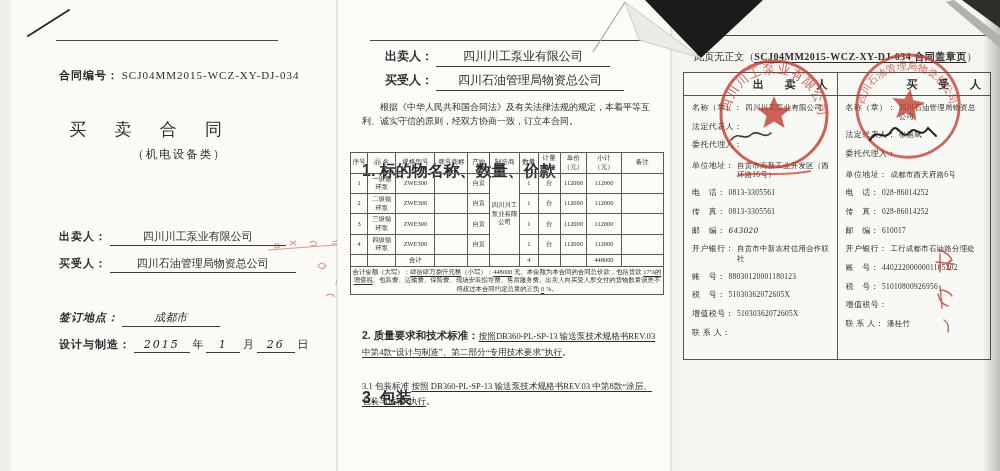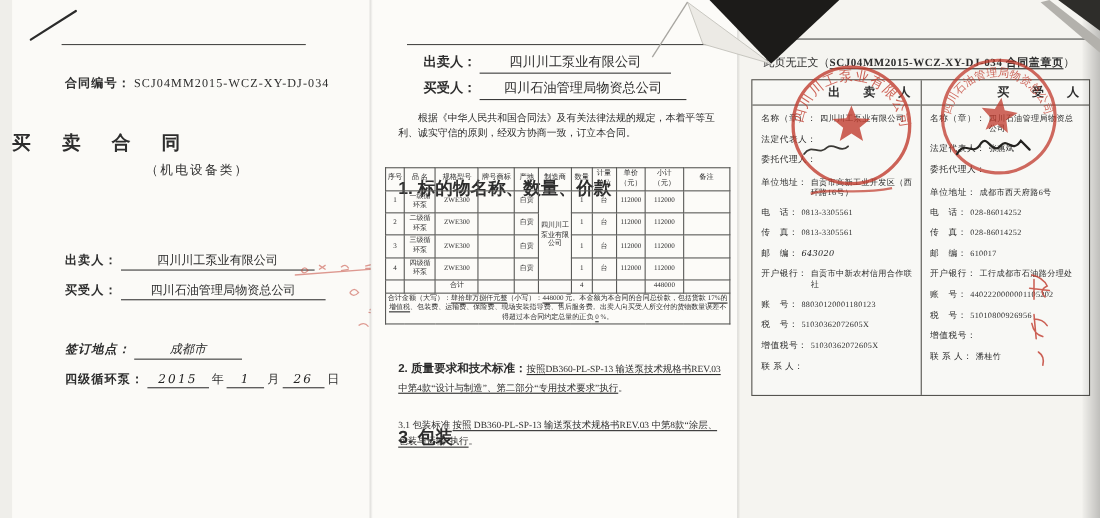--- a/index.html
+++ b/index.html
@@ -11,21 +11,21 @@
   #p3{left:671px;width:329px;background:#f5f4f0;}
   .a{position:absolute;}
   .rule{border-top:1.5px solid #4a4a48;}
   .seam{position:absolute;top:0;height:471px;width:3px;
         background:linear-gradient(to right,rgba(0,0,0,.12),rgba(0,0,0,0));}
   .blank{display:inline-block;border-bottom:1px solid #3a3a3a;padding:0 8px 1px 8px;text-align:center;}
   .hw{font-style:italic;letter-spacing:2px;font-family:"DejaVu Serif",serif;color:#222;}
   .heiti{font-family:"Liberation Sans","DejaVu Sans",sans-serif;font-weight:bold;}
   .u{text-decoration:underline;text-underline-offset:2px;}
   
-  .t1{font-size:17px;font-weight:bold;letter-spacing:12px;width:281px;}
+  .t1{font-size:17px;font-weight:normal;letter-spacing:12px;text-align:center;width:281px;}
   .t2{font-size:11.5px;letter-spacing:2px;text-align:center;width:337px;font-family:Liberation Mono, monospace;}
   .fline{font-size:11px;white-space:nowrap;}
   .fline .lab{font-weight:bold;letter-spacing:1px;}
   
   .p2line{font-size:12px;white-space:nowrap;}
   .p2line .lab{font-weight:bold;}
   .para{font-size:9px;line-height:1.6;text-indent:2em;text-align:justify;}
   .sech{font-size:16px;margin-top:26px;}
   table.goods{border-collapse:collapse;table-layout:fixed;width:314px;}
   table.goods th,table.goods td{border:1px solid #5a5a58;font-size:6.4px;text-align:center;
@@ -69,21 +69,21 @@
     </div>
     <div class="a fline" style="left:48px;top:256px;">
       <span class="lab">买受人：</span>
       <span class="blank" style="min-width:170px;">四川石油管理局物资总公司</span>
     </div>
     <div class="a fline" style="left:48px;top:310px;font-style:italic;">
       <span class="lab">签订地点：</span>
       <span class="blank" style="min-width:82px;">成都市</span>
     </div>
     <div class="a fline" style="left:48px;top:337px;">
-      <span class="lab">四级循环泵：</span>
+      <span class="lab">设计与制造：</span>
       <span class="blank hw" style="min-width:40px;">2015</span>
       <span>年</span>
       <span class="blank hw" style="min-width:18px;">1</span>
       <span>月</span>
       <span class="blank hw" style="min-width:22px;">26</span>
       <span>日</span>
     </div>
 
     <svg class="overlay" style="left:10px;top:4px;" width="60" height="40">
       <line x1="7" y1="32" x2="48" y2="6" stroke="#2b2b2b" stroke-width="2" stroke-linecap="round"></line>

